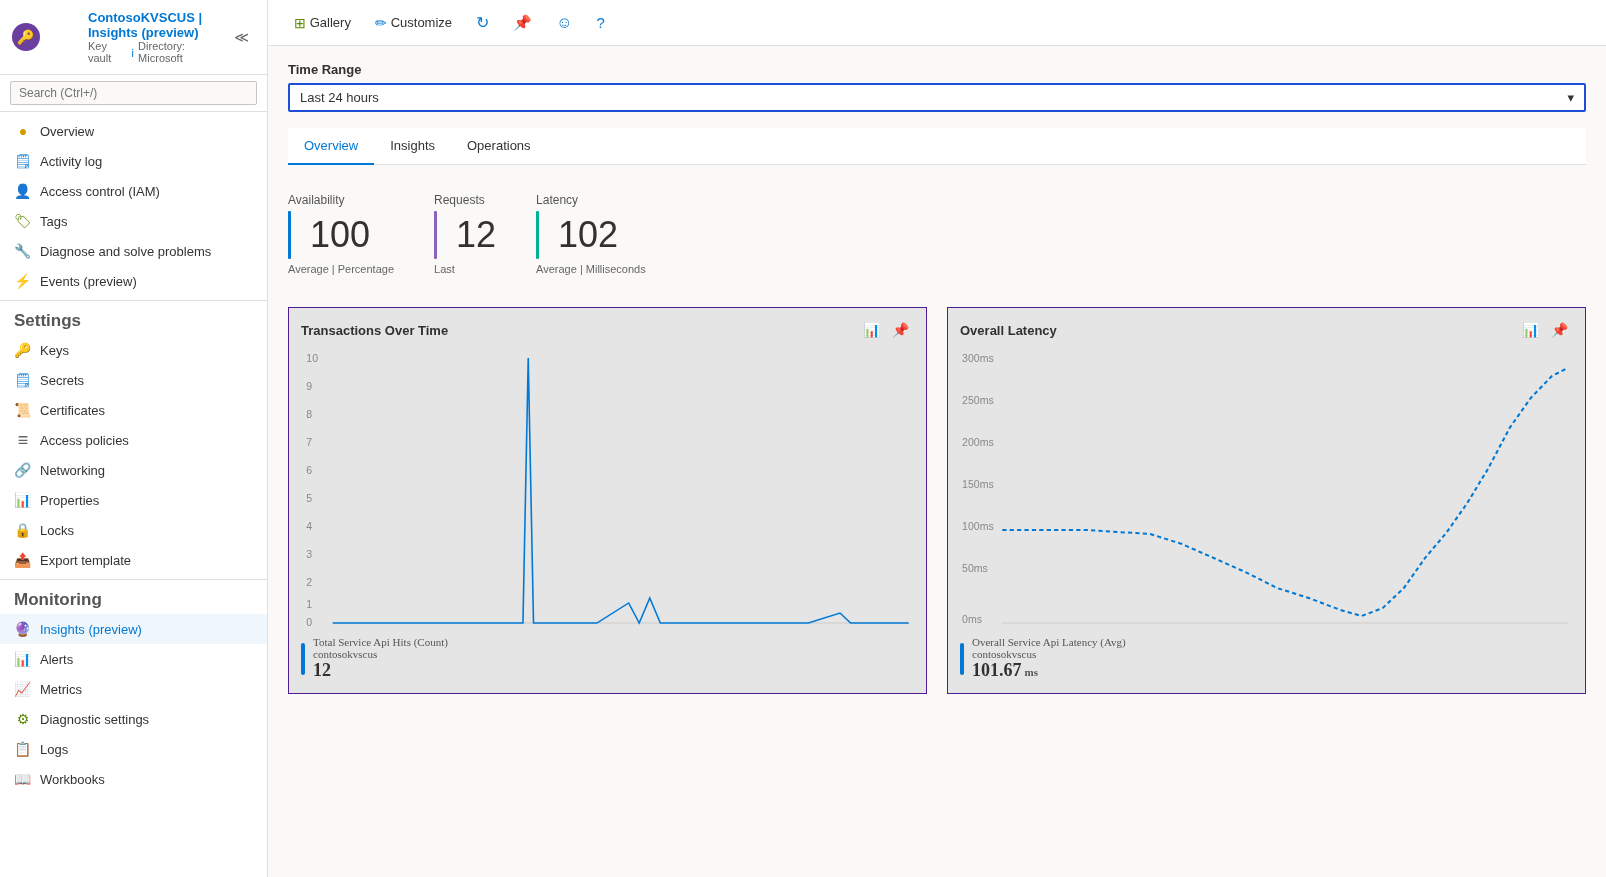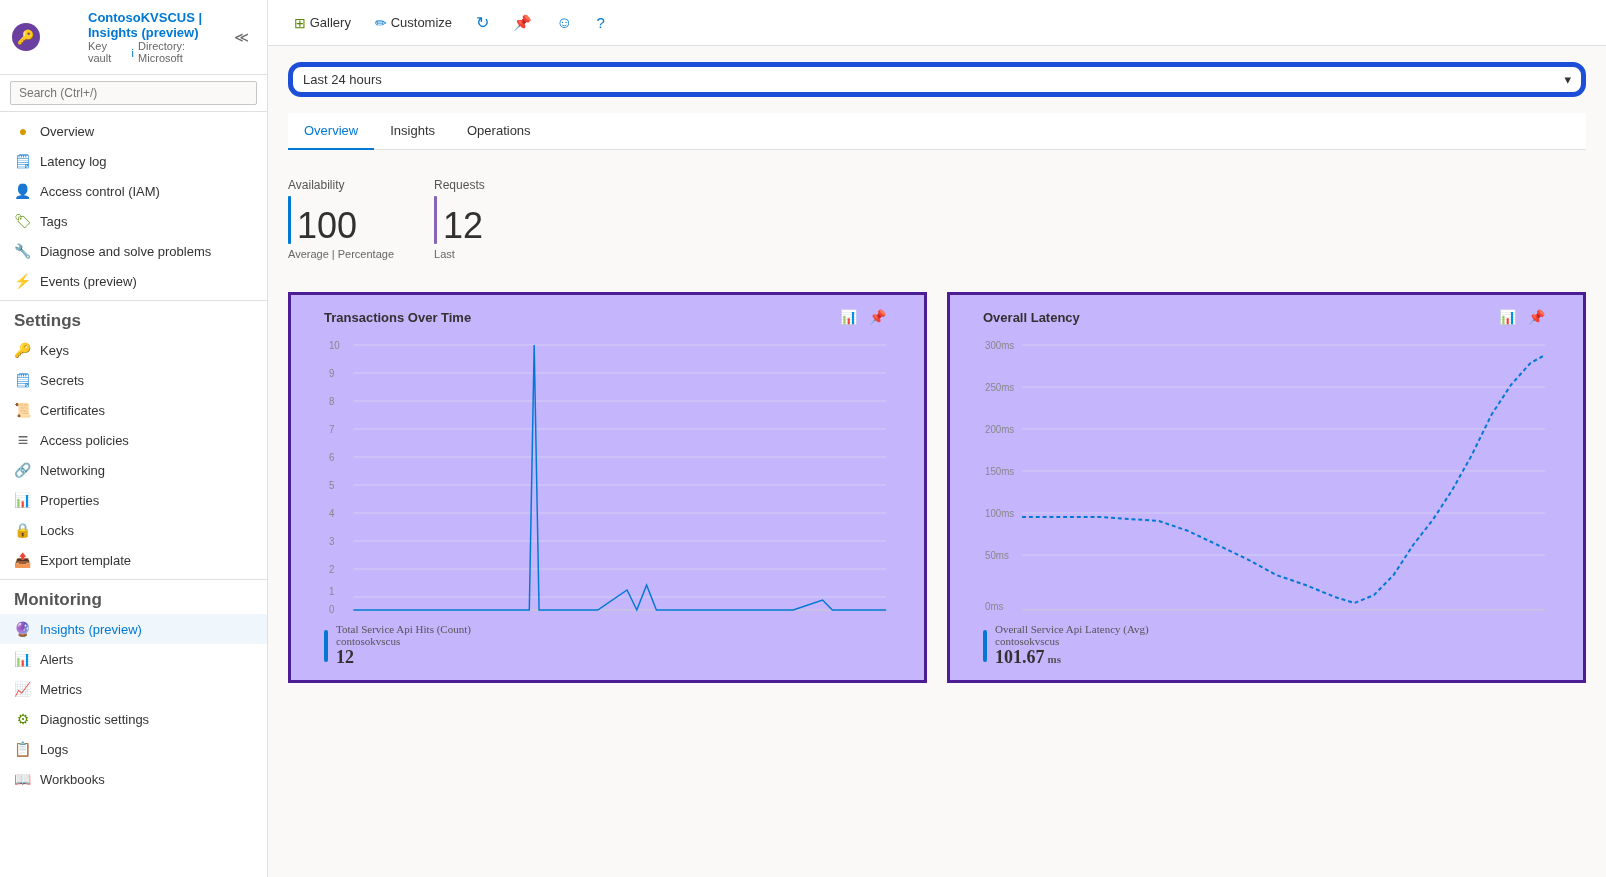--- a/index.html
+++ b/index.html
@@ -34,39 +34,39 @@
     .toolbar-btn .icon { font-size: 14px; color: #0078d4; }
 
     
     .content { flex: 1; overflow-y: auto; padding: 16px 20px; background: #faf9f8; }
     .content::-webkit-scrollbar { width: 6px; }
     .content::-webkit-scrollbar-thumb { background: #c8c6c4; border-radius: 3px; }
 
     
     .time-range-section { margin-bottom: 16px; }
     .time-range-label { font-size: 13px; font-weight: 600; margin-bottom: 6px; color: #323130; }
-    .time-range-select { display: flex; align-items: center; border: 5px solid #1d4ed8; background: #fff; padding: 5px 10px; font-size: 13px; cursor: pointer; gap: 8px; border-radius: 13px; min-width: 150px; justify-content: space-between; }
+    .time-range-select { display: flex; align-items: center; border: 2px solid #1d4ed8; background: #fff; padding: 5px 10px; font-size: 13px; cursor: pointer; gap: 8px; border-radius: 2px; min-width: 150px; justify-content: space-between; }
 
     
     .tabs { display: flex; border-bottom: 1px solid #e0e0e0; margin-bottom: 20px; background: #fff; }
     .tab { padding: 10px 16px; cursor: pointer; font-size: 13px; color: #333; border-bottom: 2px solid transparent; margin-bottom: -1px; }
     .tab.active { color: #0078d4; border-bottom-color: #0078d4; font-weight: 500; }
 
     
     .metrics-row { display: flex; gap: 40px; margin-bottom: 24px; padding: 8px 0; }
     .metric-card { display: flex; flex-direction: column; }
     .metric-label { font-size: 12px; color: #555; margin-bottom: 4px; }
-    .metric-value-row { display: flex; align-items: flex-end; gap: 0; }
+    .metric-value-row { display: flex; align-items: center; gap: 13px; }
     .metric-bar { width: 3px; height: 48px; margin-right: 6px; border-radius: 1px; flex-shrink: 0; }
     .metric-number { font-size: 36px; font-weight: 300; color: #323130; line-height: 1; }
     .metric-sub { font-size: 11px; color: #666; margin-top: 4px; }
 
     
     .charts-row { display: flex; gap: 20px; }
-    .chart-card { flex: 1; background: #c4b5fd; border: 3px solid #4c1d95; padding: 12px 33px; }
+    .chart-card { flex: 1; background: #e5e5e5; border: 1px solid #4c1d95; padding: 12px 12px; }
     .chart-header { display: flex; justify-content: space-between; align-items: center; margin-bottom: 8px; }
     .chart-title { font-size: 13px; font-weight: 600; color: #323130; }
     .chart-actions { display: flex; gap: 4px; }
     .chart-action-btn { background: none; border: none; cursor: pointer; color: #666; font-size: 14px; padding: 2px 4px; }
 
     .chart-area { height: 280px; position: relative; }
     .chart-svg { width: 100%; height: 100%; }
 
     
     .chart-legend { display: flex; align-items: center; gap: 8px; margin-top: 8px; font-family: Liberation Serif, serif; }
@@ -100,21 +100,21 @@
   </div>
 
   <div class="sidebar-nav">
 
     <div class="nav-item">
       <span class="nav-icon" style="color:#d69a00;">●</span>
       <span>Overview</span>
     </div>
     <div class="nav-item">
       <span class="nav-icon" style="color:#0078d4;">🗒</span>
-      <span>Latency log</span>
+      <span>Activity log</span>
     </div>
     <div class="nav-item">
       <span class="nav-icon" style="color:#0078d4;">👤</span>
       <span>Access control (IAM)</span>
     </div>
     <div class="nav-item">
       <span class="nav-icon" style="color:#5a8a00;">🏷</span>
       <span>Tags</span>
     </div>
     <div class="nav-item">
@@ -209,20 +209,21 @@
       <span style="font-size:16px; color:#0078d4;">☺</span>
     </button>
     <button class="toolbar-btn">
       <span style="font-size:15px; color:#0078d4;">?</span>
     </button>
   </div>
 
   <div class="content">
 
     <div class="time-range-section">
+      <div class="time-range-label">Time Range</div>
       <div class="time-range-select">
         <span>Last 24 hours</span>
         <span>▾</span>
       </div>
     </div>
 
     <div class="tabs">
       <div class="tab active">Overview</div>
       <div class="tab">Insights</div>
       <div class="tab">Operations</div>
@@ -241,20 +242,28 @@
 
       <div class="metric-card">
         <div class="metric-label">Requests</div>
         <div class="metric-value-row">
           <div class="metric-bar" style="background:#8764b8;"></div>
           <div class="metric-number">12</div>
         </div>
         <div class="metric-sub">Last</div>
       </div>
 
+      <div class="metric-card">
+        <div class="metric-label">Latency</div>
+        <div class="metric-value-row">
+          <div class="metric-bar" style="background:#00b294;"></div>
+          <div class="metric-number">102</div>
+        </div>
+        <div class="metric-sub">Average | Milliseconds</div>
+      </div>
     </div>
 
     <div class="charts-row">
 
       <div class="chart-card">
         <div class="chart-header">
           <div class="chart-title">Transactions Over Time</div>
           <div class="chart-actions">
             <button class="chart-action-btn">
               <span>📊</span>

